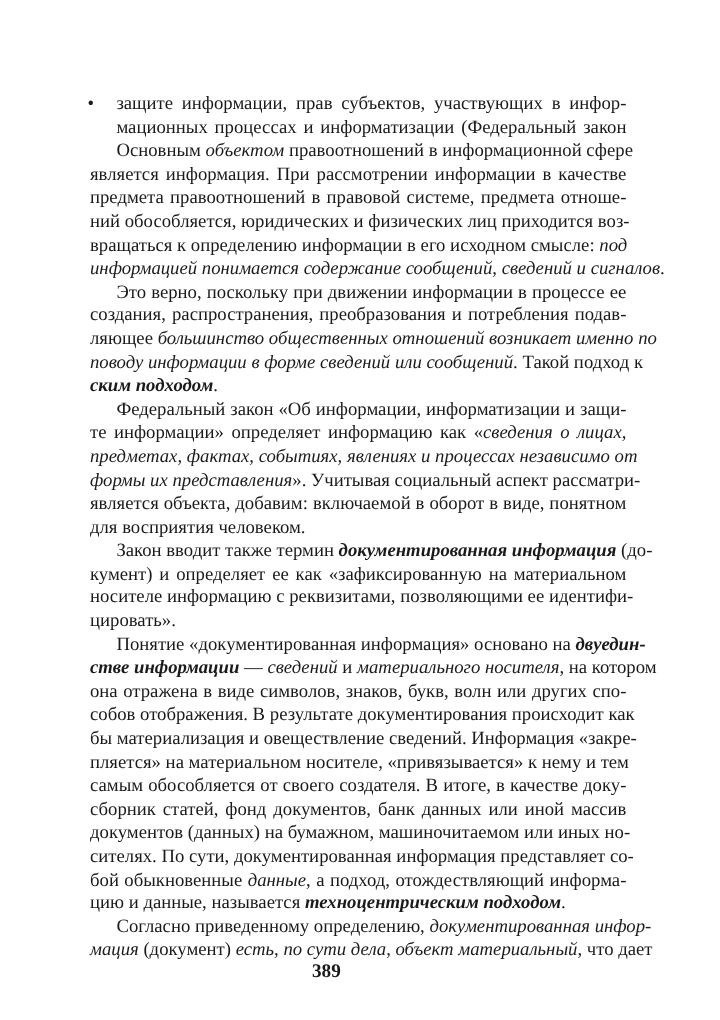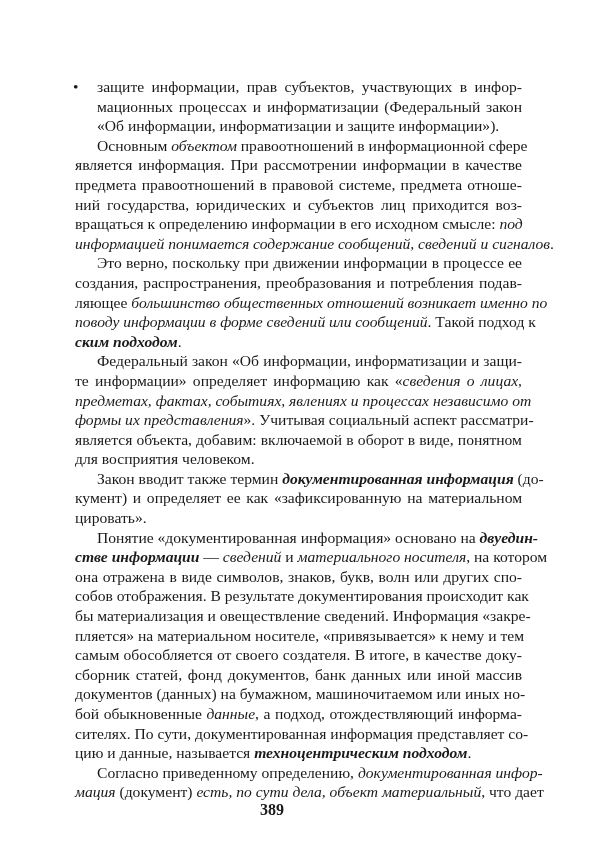--- a/index.html
+++ b/index.html
@@ -26,49 +26,49 @@
     text-align: center; font-weight: bold; font-size: 16px;
   }
   .lw { position: relative; }
 </style>
 </head>
 <body>
 
 <div class="page" id="page">
     <span class="line lw bul"><span class="bul-dot" style="left: -2px;">•</span><span>защите информации, прав субъектов, участвующих в инфор-</span></span>
     <span class="line lw bul"><span>мационных процессах и информатизации (Федеральный закон</span></span>
-    <span class="line lw bul last"><span>«Об информации, информатизации и защите информации»).</span></span>
     <span class="line lw ind"><span>Основным </span><span class="i">объектом</span><span> правоотношений в информационной сфере</span></span>
     <span class="line lw "><span>является информация. При рассмотрении информации в качестве</span></span>
     <span class="line lw "><span>предмета правоотношений в правовой системе, предмета отноше-</span></span>
-    <span class="line lw "><span>ний государства, юридических и субъектов лиц приходится воз-</span></span>
+    <span class="line lw "><span>ний обособляется, юридических и физических лиц приходится воз-</span></span>
     <span class="line lw "><span>вращаться к определению информации в его исходном смысле: </span><span class="i">под</span></span>
     <span class="line lw last"><span class="i">информацией понимается содержание сообщений, сведений и сигналов</span><span>.</span></span>
     <span class="line lw ind"><span>Это верно, поскольку при движении информации в процессе ее</span></span>
     <span class="line lw "><span>создания, распространения, преобразования и потребления подав-</span></span>
     <span class="line lw "><span>ляющее </span><span class="i">большинство общественных отношений возникает именно по</span></span>
     <span class="line lw "><span class="i">поводу информации в форме сведений или сообщений</span><span>. Такой подход к</span></span>
     <span class="line lw last"><span class="bi">ским подходом</span><span>.</span></span>
     <span class="line lw ind"><span>Федеральный закон «Об информации, информатизации и защи-</span></span>
     <span class="line lw "><span>те информации» определяет информацию как «</span><span class="i">сведения о лицах,</span></span>
     <span class="line lw "><span class="i">предметах, фактах, событиях, явлениях и процессах независимо от</span></span>
     <span class="line lw "><span class="i">формы их представления</span><span>». Учитывая социальный аспект рассматри-</span></span>
     <span class="line lw "><span>является объекта, добавим: включаемой в оборот в виде, понятном</span></span>
     <span class="line lw last"><span>для восприятия человеком.</span></span>
     <span class="line lw ind"><span>Закон вводит также термин </span><span class="bi">документированная информация</span><span> (до-</span></span>
     <span class="line lw "><span>кумент) и определяет ее как «зафиксированную на материальном</span></span>
+    <span class="line lw "><span>носителе информацию с реквизитами, позволяющими ее идентифи-</span></span>
     <span class="line lw last"><span>цировать».</span></span>
     <span class="line lw ind"><span>Понятие «документированная информация» основано на </span><span class="bi">двуедин-</span></span>
     <span class="line lw "><span class="bi">стве информации</span><span> — </span><span class="i">сведений</span><span> и </span><span class="i">материального носителя</span><span>, на котором</span></span>
     <span class="line lw "><span>она отражена в виде символов, знаков, букв, волн или других спо-</span></span>
     <span class="line lw "><span>собов отображения. В результате документирования происходит как</span></span>
     <span class="line lw "><span>бы материализация и овеществление сведений. Информация «закре-</span></span>
     <span class="line lw "><span>пляется» на материальном носителе, «привязывается» к нему и тем</span></span>
     <span class="line lw "><span>самым обособляется от своего создателя. В итоге, в качестве доку-</span></span>
     <span class="line lw "><span>сборник статей, фонд документов, банк данных или иной массив</span></span>
     <span class="line lw "><span>документов (данных) на бумажном, машиночитаемом или иных но-</span></span>
+    <span class="line lw "><span>сителях. По сути, документированная информация представляет со-</span></span>
     <span class="line lw "><span>бой обыкновенные </span><span class="i">данные</span><span>, а подход, отождествляющий информа-</span></span>
-    <span class="line lw "><span>сителях. По сути, документированная информация представляет со-</span></span>
     <span class="line lw last"><span>цию и данные, называется </span><span class="bi">техноцентрическим подходом</span><span>.</span></span>
     <span class="line lw ind"><span>Согласно приведенному определению, </span><span class="i">документированная инфор-</span></span>
     <span class="line lw "><span class="i">мация</span><span> (документ) </span><span class="i">есть, по сути дела, объект материальный</span><span>, что дает</span></span>
   </div>
 <div class="pagenum">389</div>
 
 </body></html>

